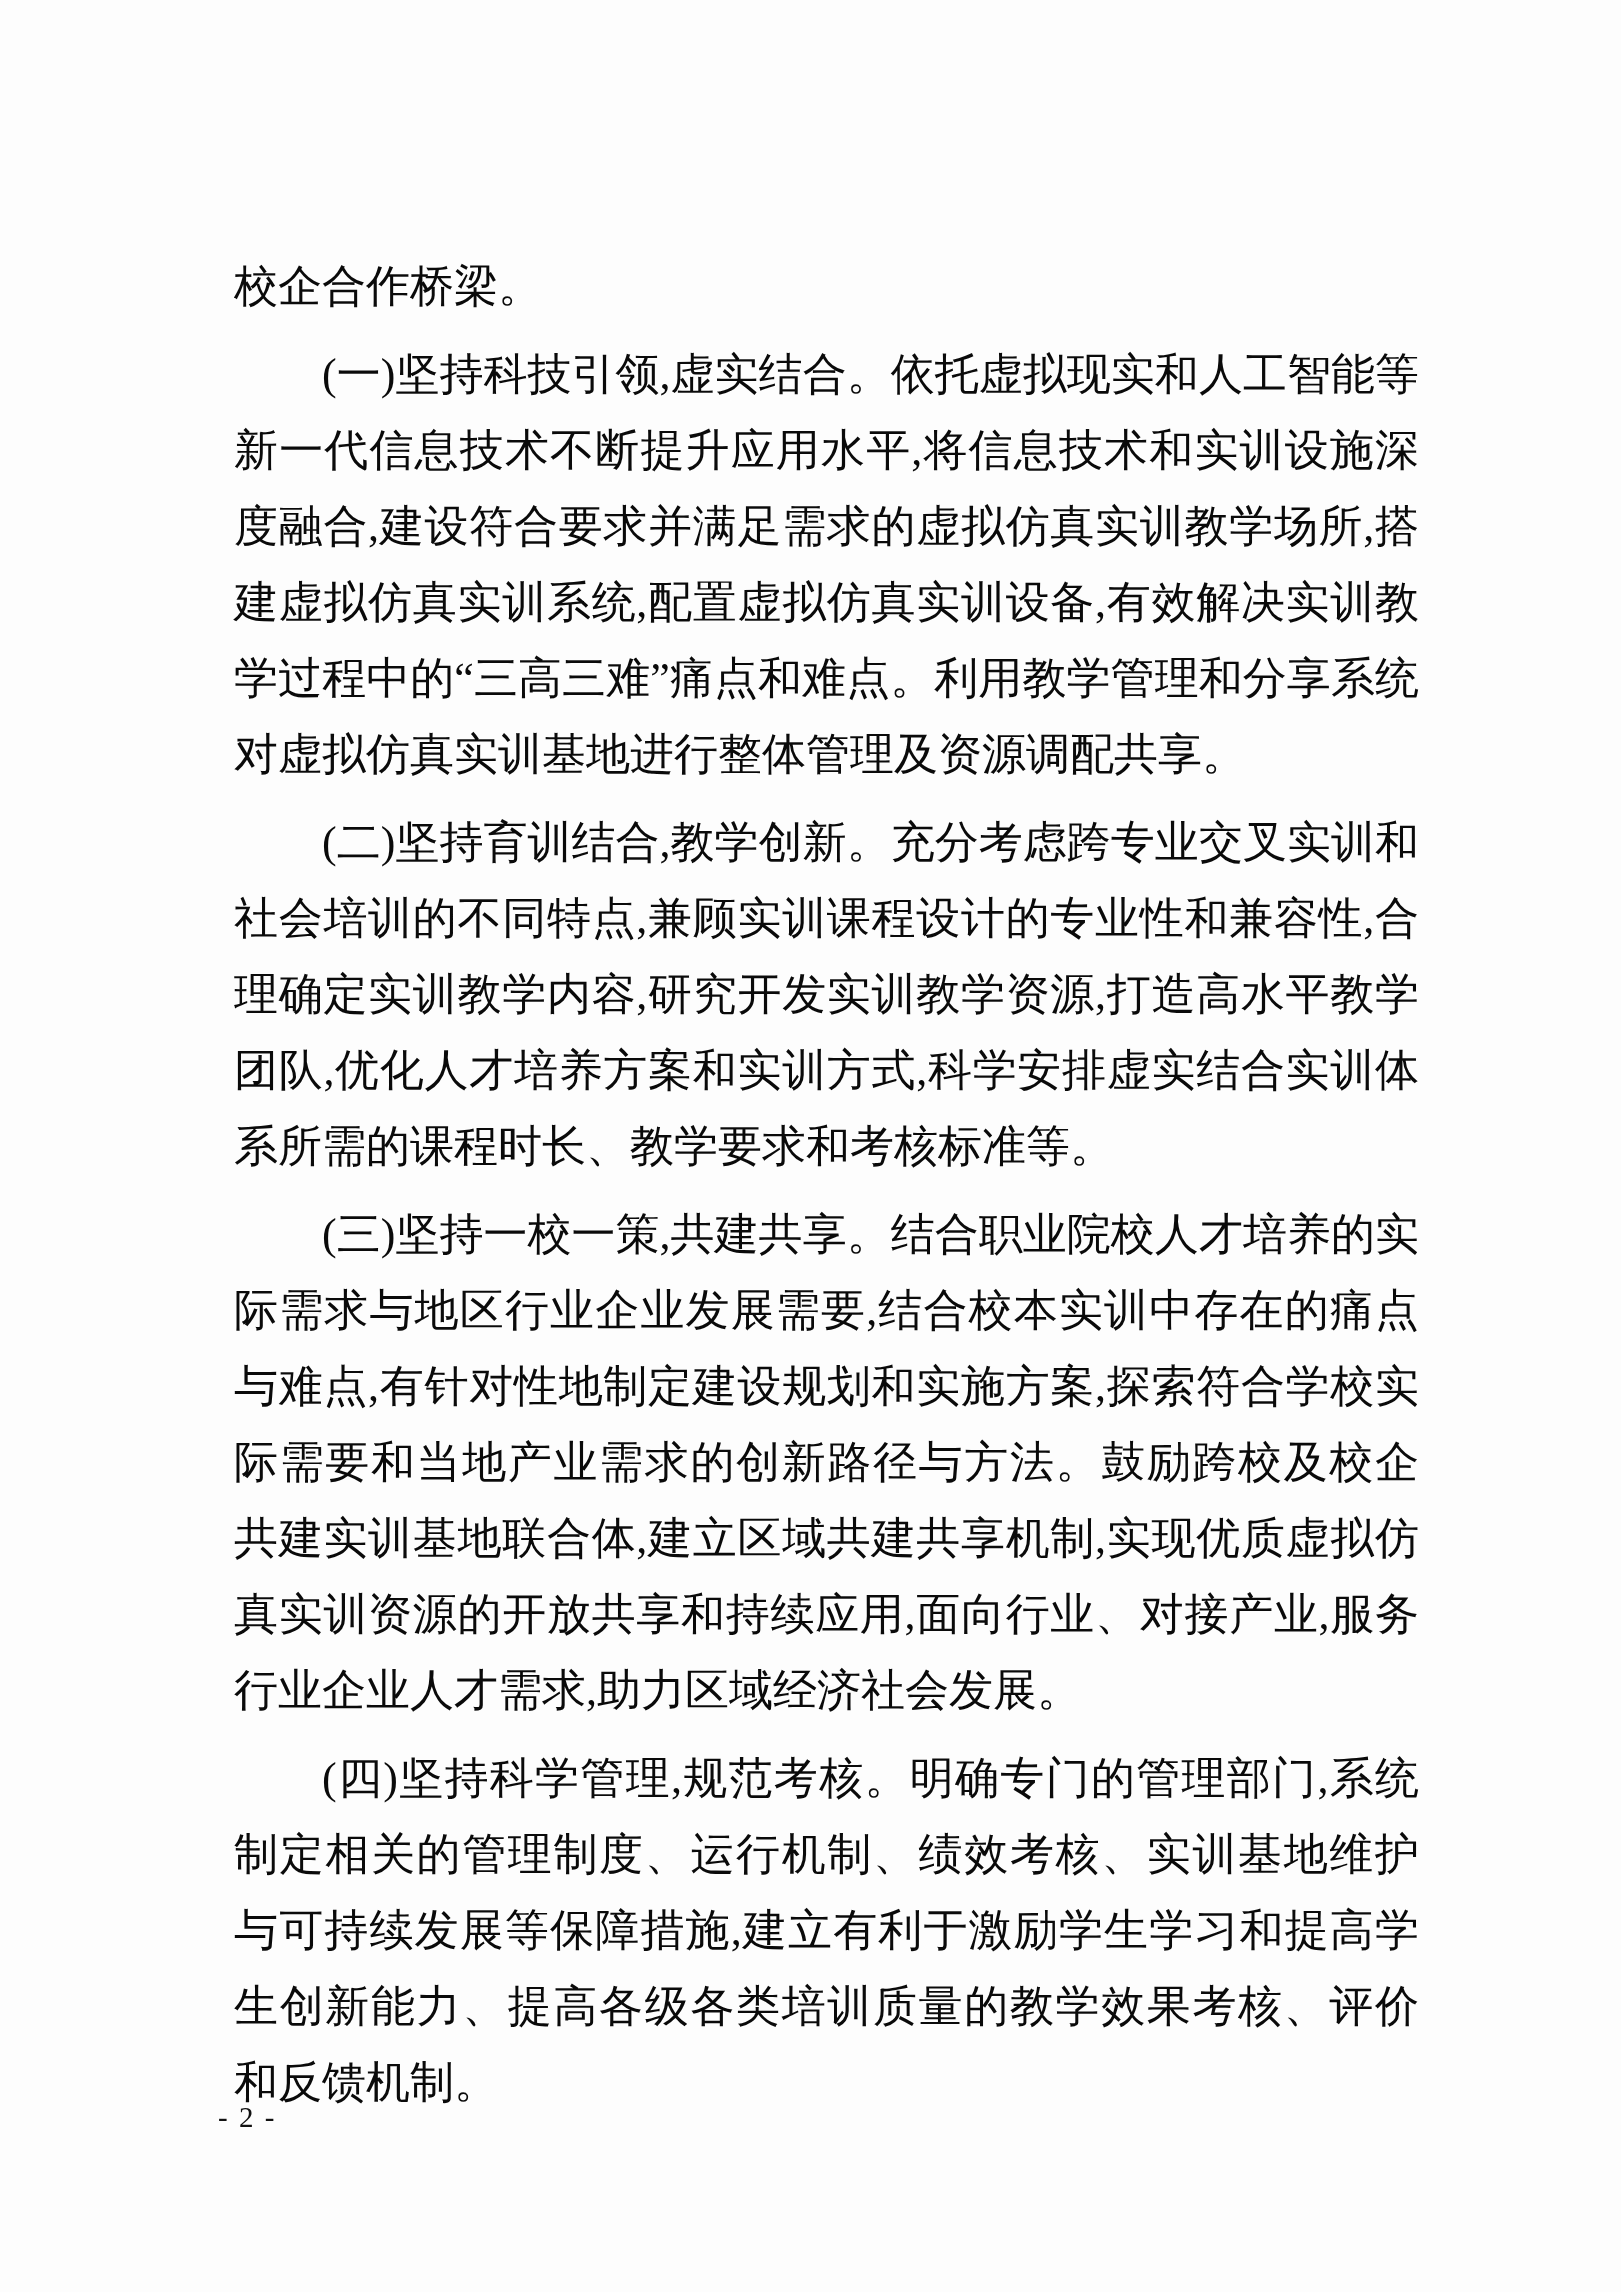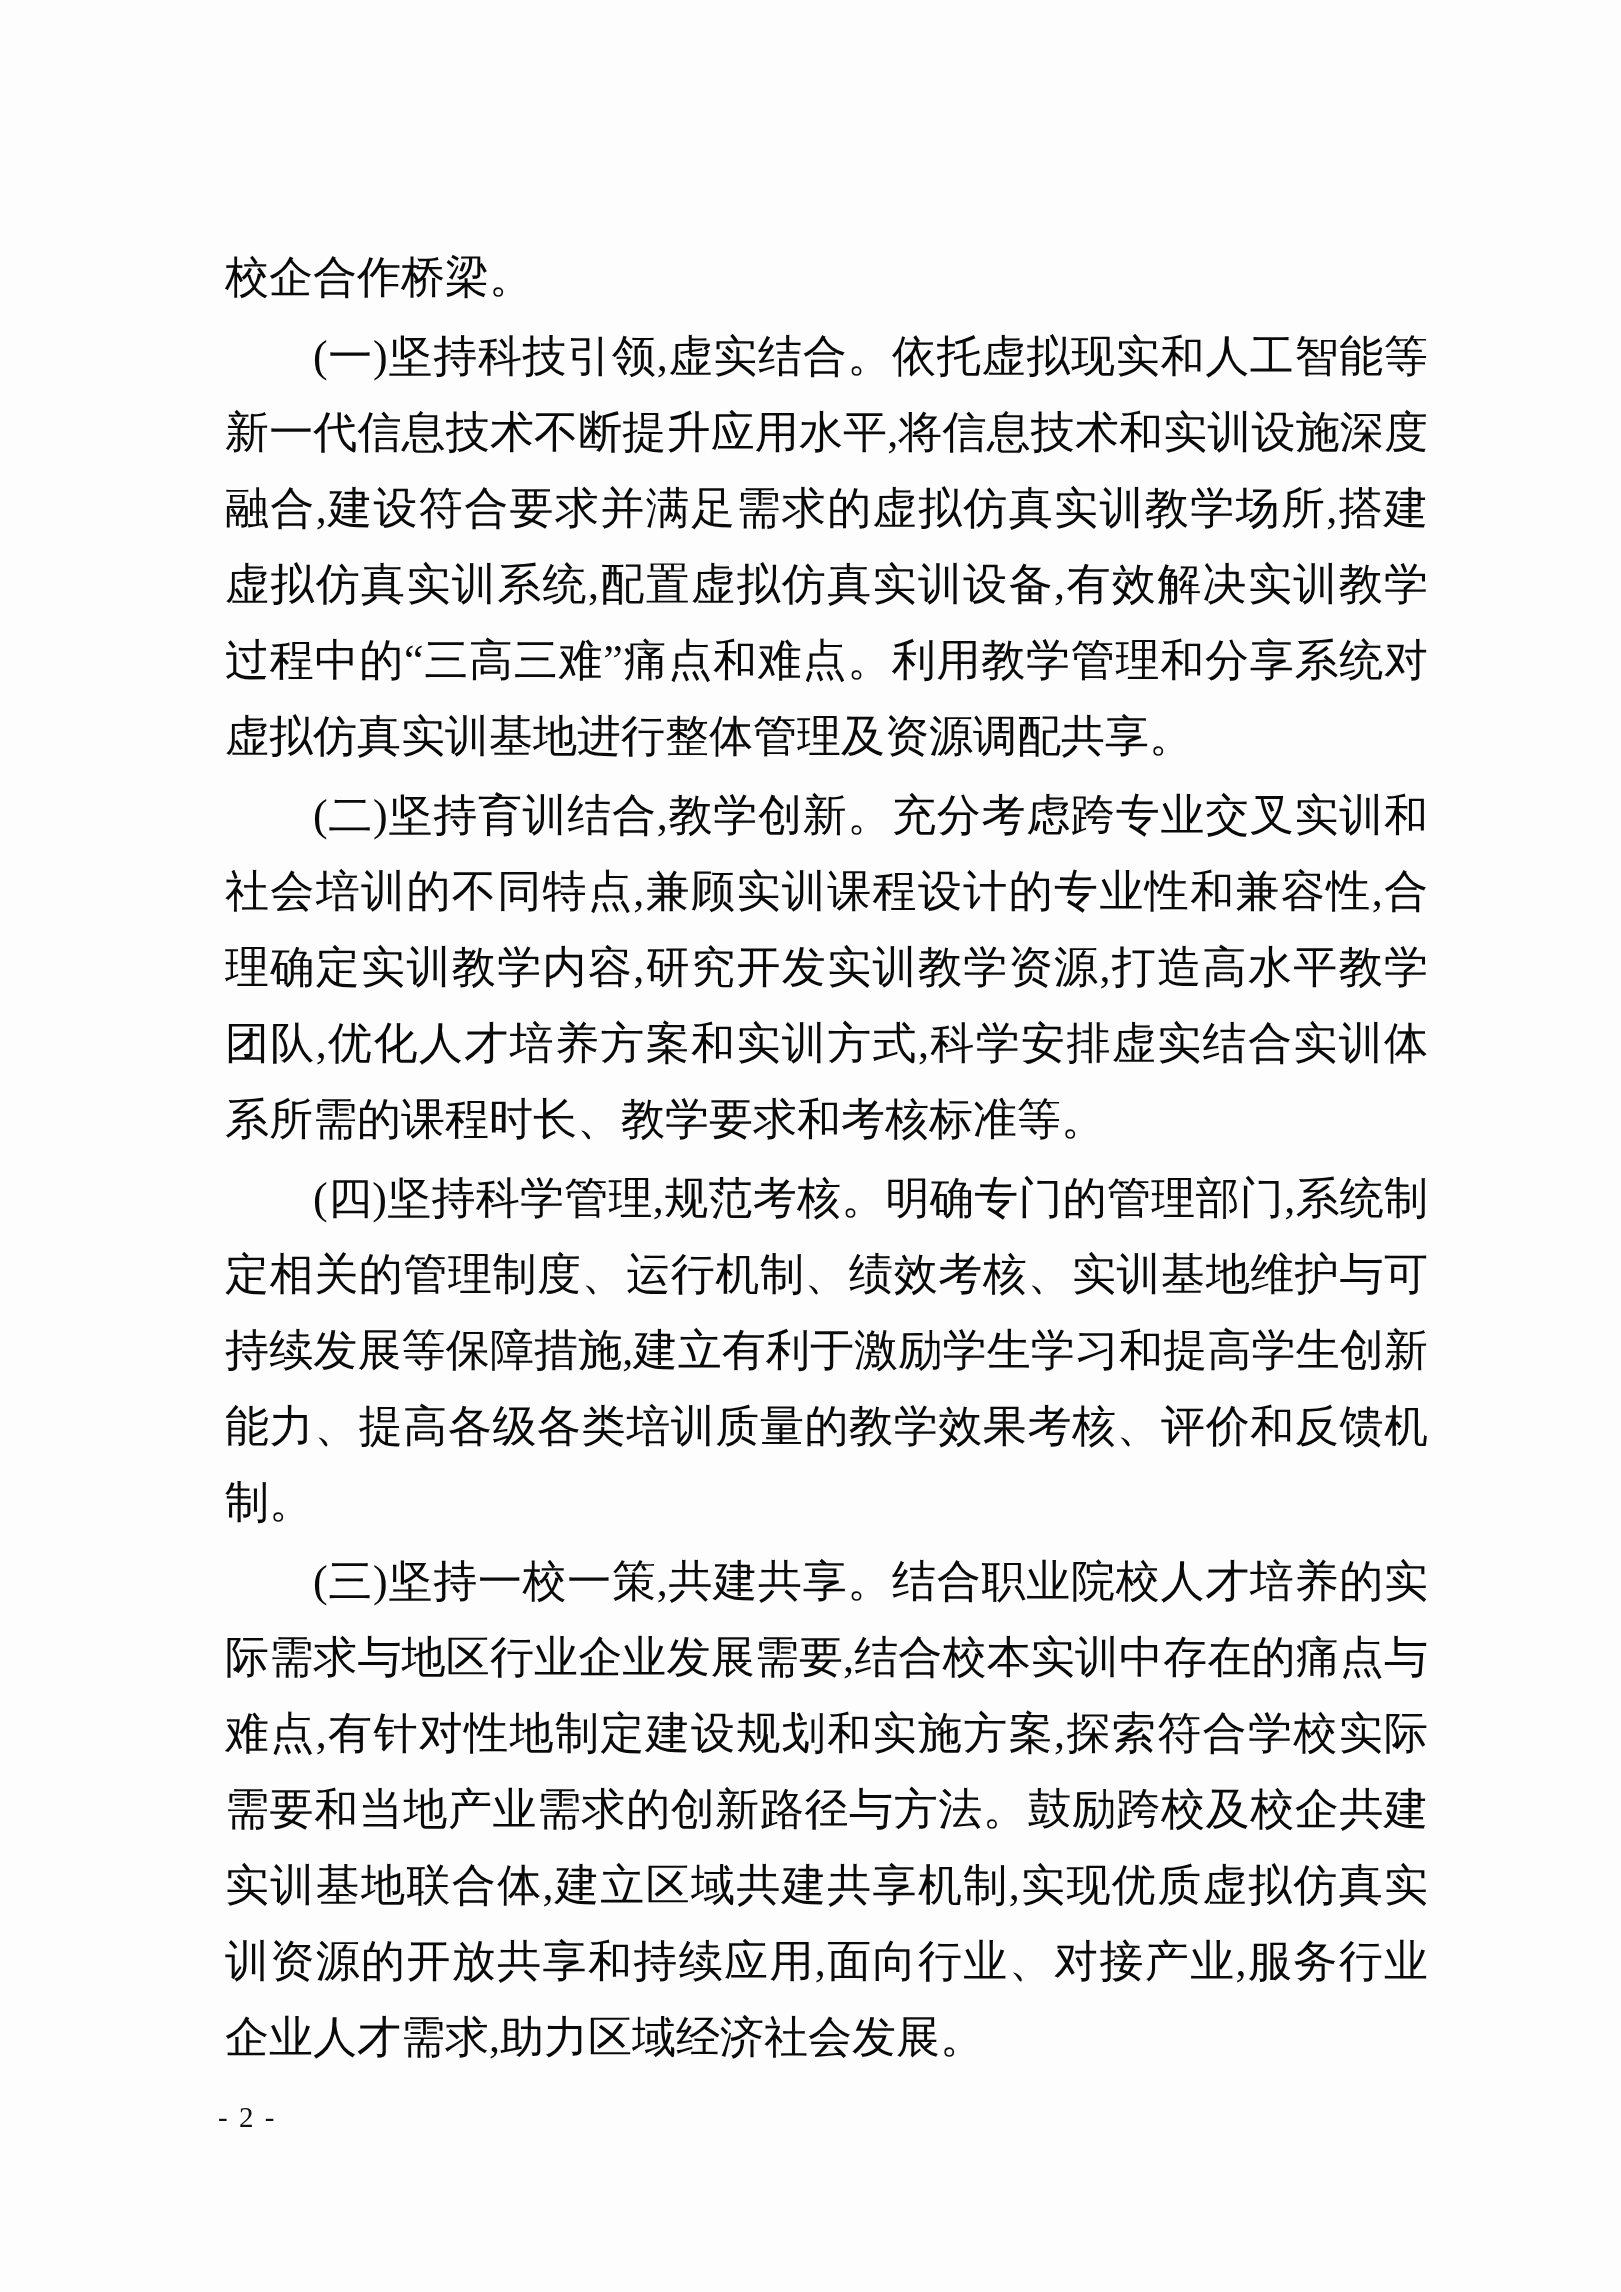--- a/index.html
+++ b/index.html
@@ -17,21 +17,21 @@
   .content {
     position: absolute;
     left: 222px;
     top: 237px;
     width: 1209px;
     font-size: 44px;
     line-height: 76px;
     text-align: justify;
     text-justify: inter-ideograph;
   }
-  .content p { margin: 3px; padding: 0; }
+  .content p { margin: 12px; padding: 0; }
   p.para { text-indent: 2em; }
   .lead { font-weight: 400; }
   .pageno {
     position: absolute;
     left: 218px;
     top: 2101px;
     font-size: 29px;
     letter-spacing: 2px;
     color: #111;
   }
@@ -40,20 +40,20 @@
 <body>
 
 <div class="page">
   <div class="content">
     <p class="cont">校企合作桥梁。</p>
 
     <p class="para"><span class="lead">(一)坚持科技引领,虚实结合。</span><span>依托虚拟现实和人工智能等新一代信息技术不断提升应用水平,将信息技术和实训设施深度融合,建设符合要求并满足需求的虚拟仿真实训教学场所,搭建虚拟仿真实训系统,配置虚拟仿真实训设备,有效解决实训教学过程中的“三高三难”痛点和难点。利用教学管理和分享系统对虚拟仿真实训基地进行整体管理及资源调配共享。</span></p>
 
     <p class="para"><span class="lead">(二)坚持育训结合,教学创新。</span><span>充分考虑跨专业交叉实训和社会培训的不同特点,兼顾实训课程设计的专业性和兼容性,合理确定实训教学内容,研究开发实训教学资源,打造高水平教学团队,优化人才培养方案和实训方式,科学安排虚实结合实训体系所需的课程时长、教学要求和考核标准等。</span></p>
 
+    <p class="para"><span class="lead">(三)坚持一校一策,共建共享。</span><span>结合职业院校人才培养的实际需求与地区行业企业发展需要,结合校本实训中存在的痛点与难点,有针对性地制定建设规划和实施方案,探索符合学校实际需要和当地产业需求的创新路径与方法。鼓励跨校及校企共建实训基地联合体,建立区域共建共享机制,实现优质虚拟仿真实训资源的开放共享和持续应用,面向行业、对接产业,服务行业企业人才需求,助力区域经济社会发展。</span></p>
+
     <p class="para"><span class="lead">(四)坚持科学管理,规范考核。</span><span>明确专门的管理部门,系统制定相关的管理制度、运行机制、绩效考核、实训基地维护与可持续发展等保障措施,建立有利于激励学生学习和提高学生创新能力、提高各级各类培训质量的教学效果考核、评价和反馈机制。</span></p>
-
-    <p class="para"><span class="lead">(三)坚持一校一策,共建共享。</span><span>结合职业院校人才培养的实际需求与地区行业企业发展需要,结合校本实训中存在的痛点与难点,有针对性地制定建设规划和实施方案,探索符合学校实际需要和当地产业需求的创新路径与方法。鼓励跨校及校企共建实训基地联合体,建立区域共建共享机制,实现优质虚拟仿真实训资源的开放共享和持续应用,面向行业、对接产业,服务行业企业人才需求,助力区域经济社会发展。</span></p>
   </div>
 
   <div class="pageno">- 2 -</div>
 </div>
 
 
 </body></html>

